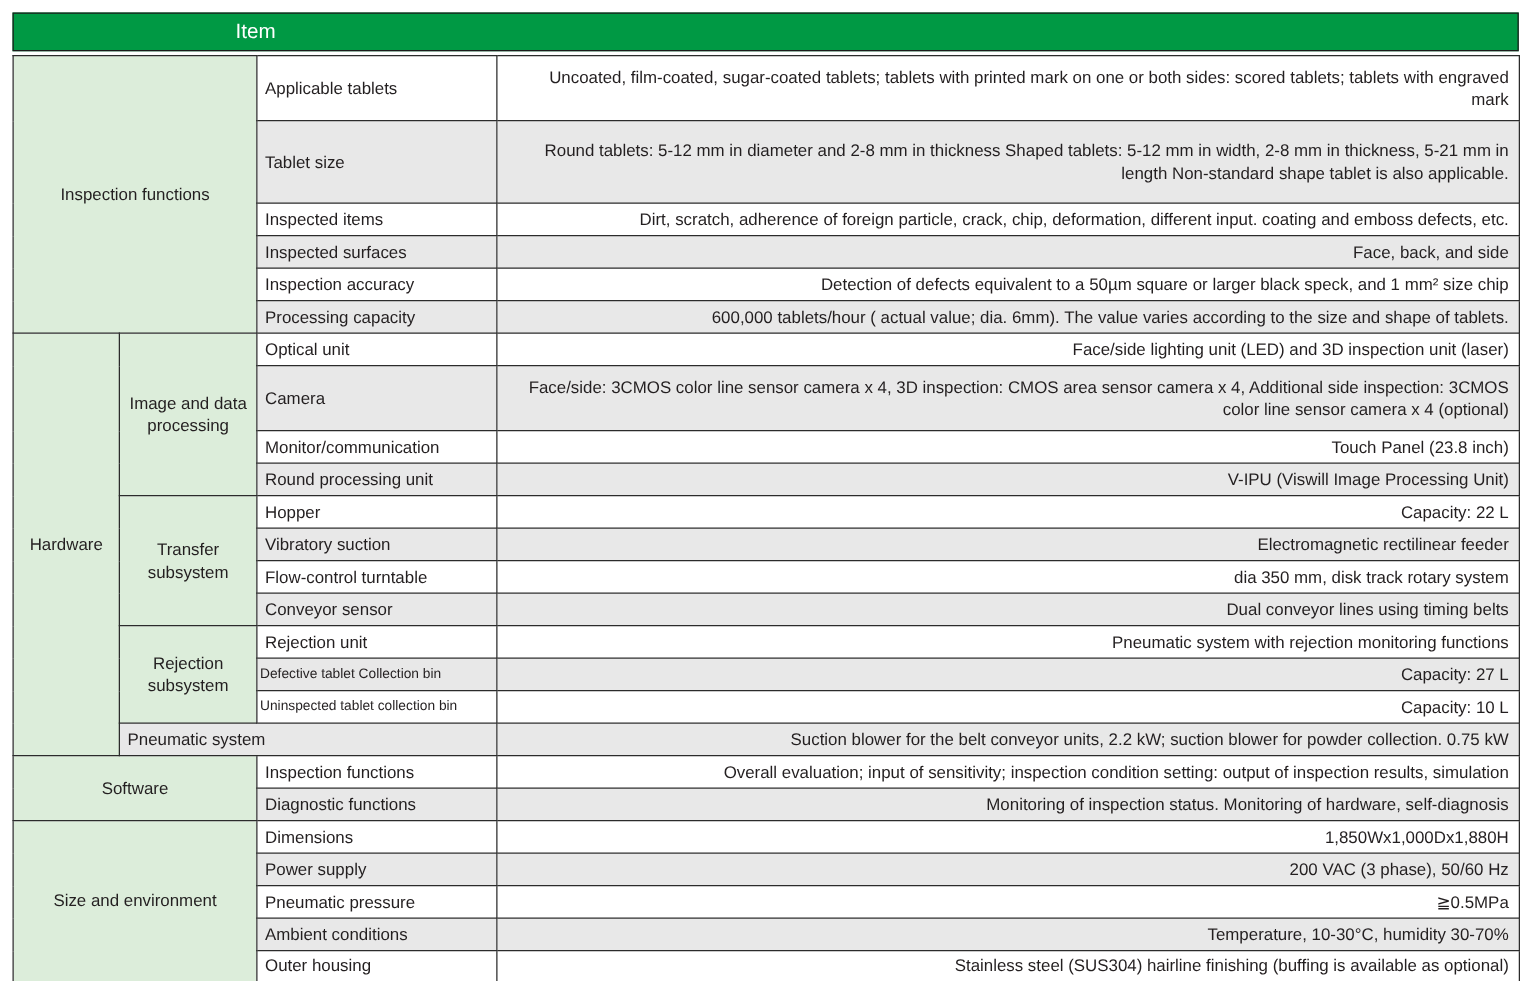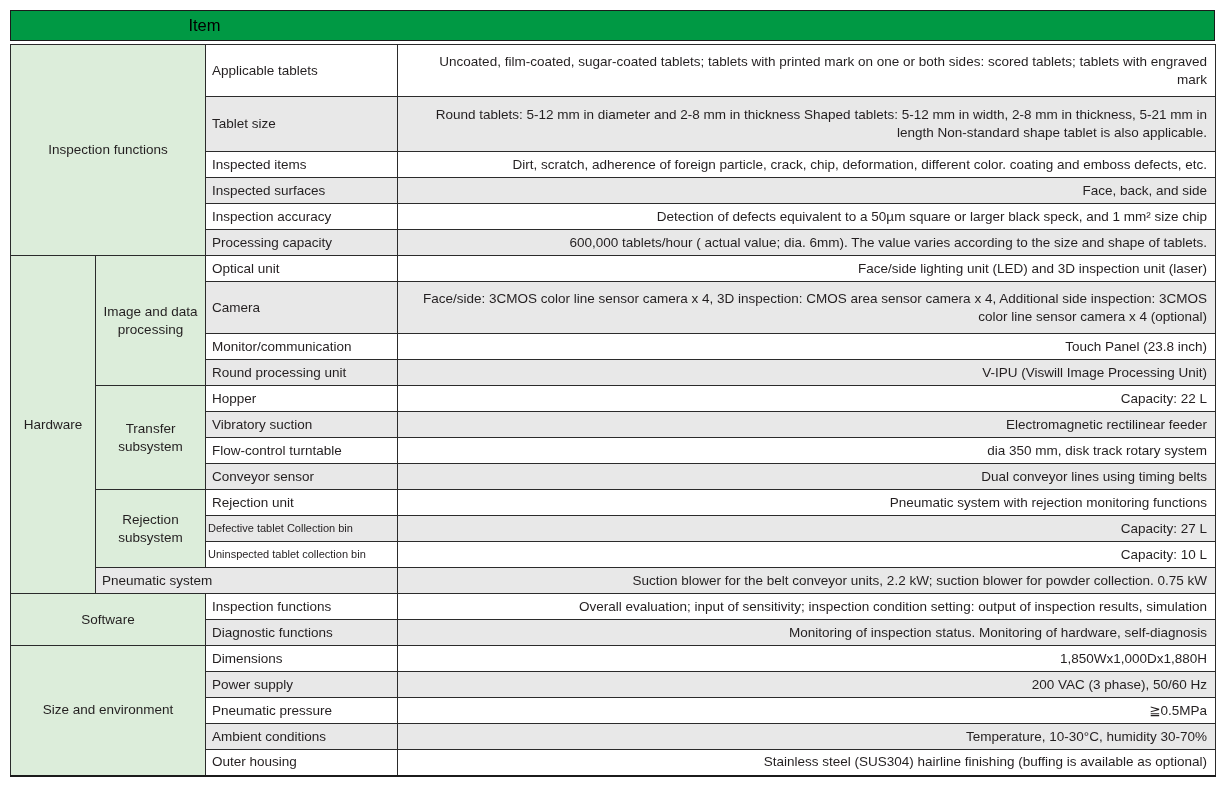--- a/index.html
+++ b/index.html
@@ -20,21 +20,21 @@
   .header-bar {
     display: flex;
     width: 1205px;
     height: 31px;
     background: #009944;
     border: 1px solid #1b1b1b;
     box-sizing: border-box;
     margin-bottom: 3px;
   }
   .header-bar .hdr-cell {
-    color: #000000;
+    color: #ffffff;
     font-size: 16.5px;
     display: flex;
     align-items: center;
     justify-content: center;
   }
   .hdr-item { width: 387px; }
   .hdr-spec { flex: 1; }
 
   
   table.spec-table {
@@ -49,21 +49,21 @@
     color: #231f20;
     line-height: 1.32;
     padding: 3px 6px;
     vertical-align: middle;
     background: #ffffff;
     box-sizing: border-box;
     overflow: hidden;
   }
   .spec-table tr { height: 26px; }
   .spec-table tr.tall  { height: 52px; }
-  .spec-table tr.tall3 { height: 55px; }
+  .spec-table tr.tall3 { height: 66px; }
 
   td.group {
     background: #dcedda !important;
     text-align: center;
   }
   td.item {
     text-align: left;
   }
   td.spec {
     text-align: right;
@@ -97,21 +97,21 @@
         <td class="group" colspan="2" rowspan="6">Inspection functions</td>
         <td class="item">Applicable tablets</td>
         <td class="spec">Uncoated, film-coated,  sugar-coated tablets; tablets with printed mark on one or both sides: scored tablets; tablets with engraved mark</td>
       </tr>
       <tr class="tall3 g">
         <td class="item">Tablet size</td>
         <td class="spec">Round tablets: 5-12 mm in diameter and 2-8 mm in thickness  Shaped tablets: 5-12 mm in width, 2-8 mm in thickness, 5-21 mm in length  Non-standard shape tablet is also applicable.</td>
       </tr>
       <tr>
         <td class="item">Inspected items</td>
-        <td class="spec">Dirt, scratch, adherence of foreign particle, crack, chip, deformation, different color. coating and emboss defects, etc.</td>
+        <td class="spec">Dirt, scratch, adherence of foreign particle, crack, chip, deformation, different input. coating and emboss defects, etc.</td>
       </tr>
       <tr class="g">
         <td class="item">Inspected surfaces</td>
         <td class="spec">Face, back, and side</td>
       </tr>
       <tr>
         <td class="item">Inspection accuracy</td>
         <td class="spec">Detection of defects equivalent to a 50µm square or larger black speck, and 1 mm² size chip</td>
       </tr>
       <tr class="g">

